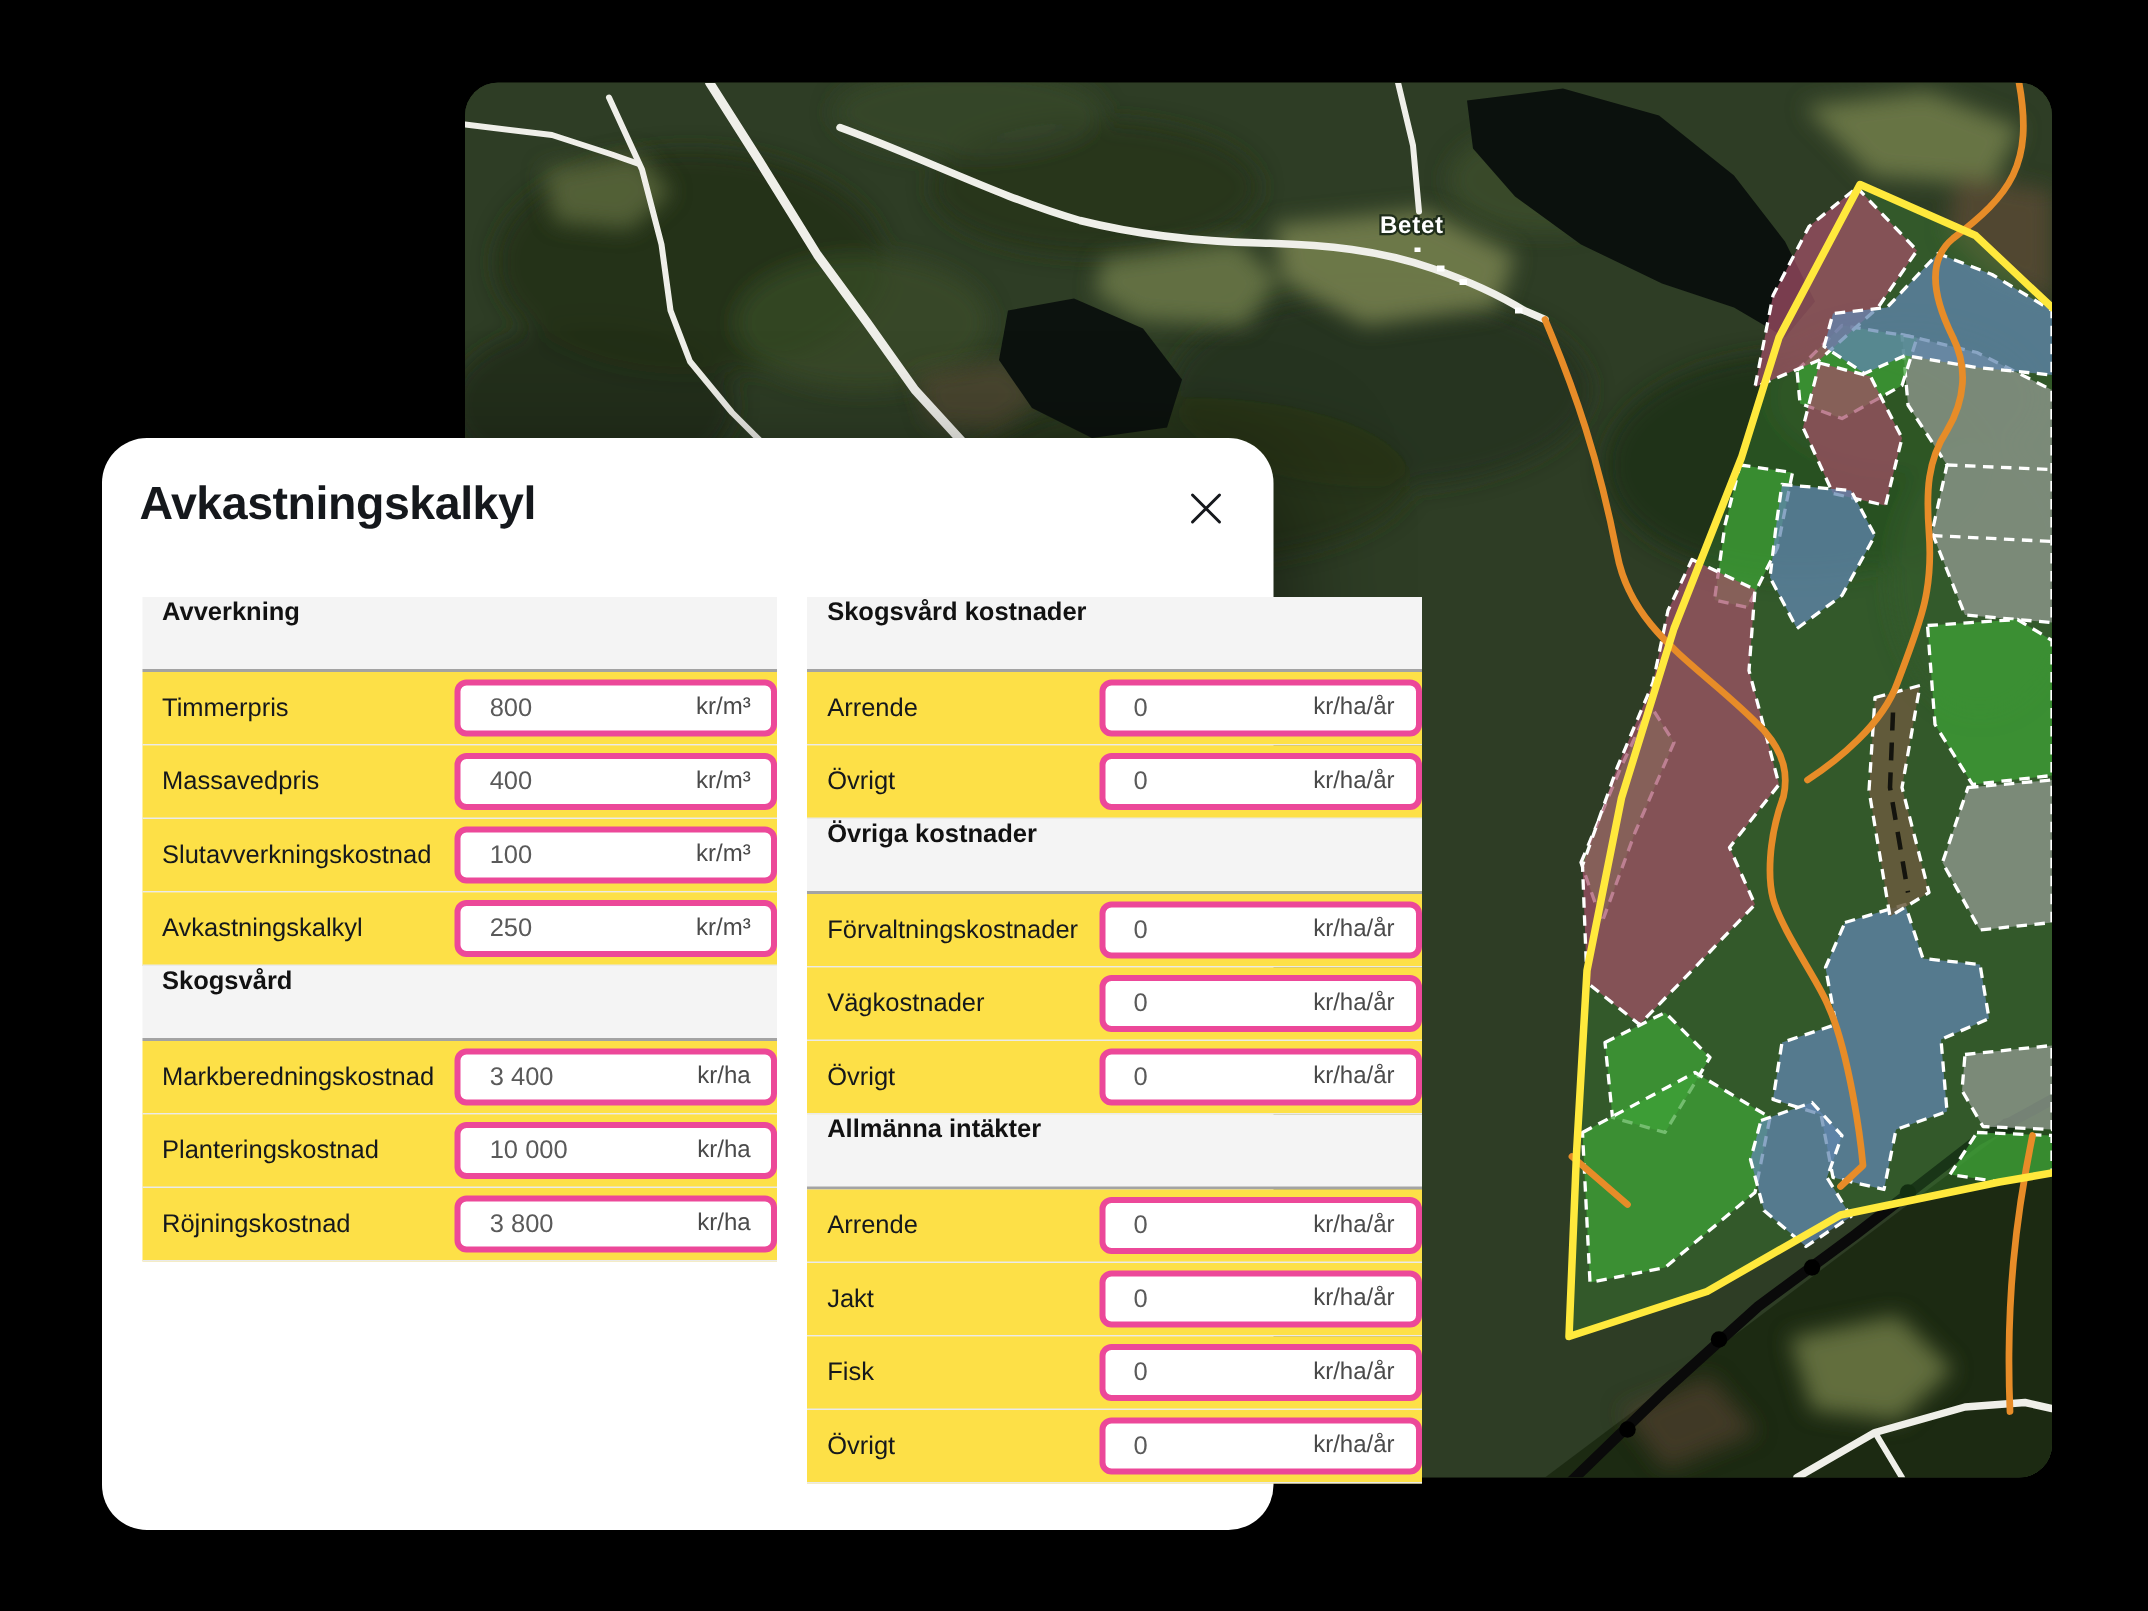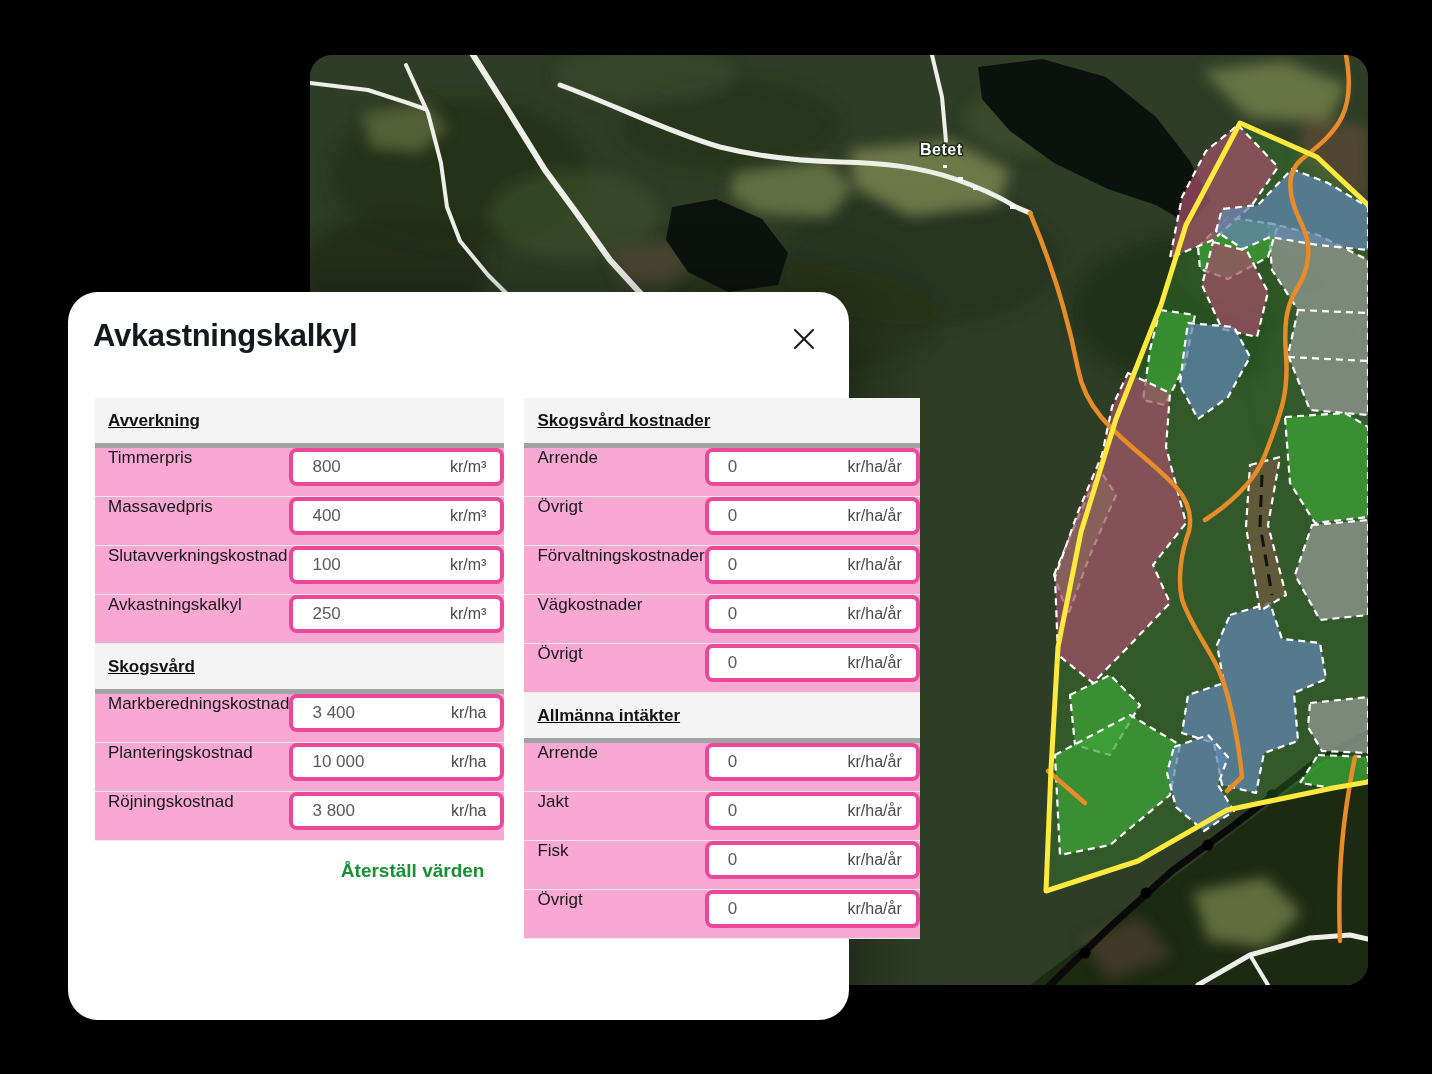--- a/index.html
+++ b/index.html
@@ -31,25 +31,25 @@
 
   
   .modal{position:absolute;left:68px;top:292px;width:781px;height:728px;background:#fff;
          border-radius:30px;box-shadow:0 25px 80px rgba(0,0,0,.55);}
   .modal-title{position:absolute;left:25px;top:26px;font-size:31px;font-weight:700;color:#15181c;
                letter-spacing:-.3px;}
   .modal-close{position:absolute;right:30px;top:32px;width:30px;height:30px;background:none;border:none;
                cursor:pointer;display:flex;align-items:center;justify-content:center;}
   .columns{position:absolute;left:27px;top:106px;right:28px;display:flex;gap:20px;}
   .column{flex:1;}
-  .section-header{height:50px;background:#f4f4f4;display:flex;align-items:center;padding:0 13px;
-                  border-bottom:5px solid #a3a3a3;text-decoration:underline;}
+  .section-header{height:50px;background:#f4f4f4;display:flex;align-items:flex-start;padding:0 13px;
+                  border-bottom:2px solid #a3a3a3;}
   .section-header span{font-size:17px;font-weight:700;color:#121212;}
-  .form-row{height:49px;display:flex;align-items:flex-start;justify-content:space-between;
-            padding-left:13px;border-bottom:1px solid #eaeaea;background:#f9a8d4;}
+  .form-row{height:49px;display:flex;align-items:center;justify-content:space-between;
+            padding-left:13px;border-bottom:1px solid #eaeaea;background:#fde047;gap:14px;}
   .row-label{font-size:17px;color:#15181c;}
   .inputbox{width:215px;height:38px;border:4px solid #ec4899;border-radius:8px;background:#fff;
             display:flex;align-items:center;justify-content:space-between;padding:0 14px 0 19px;}
   .inputbox .value{font-size:17px;color:#5a5a5a;}
   .inputbox .unit{font-size:16px;color:#4a4a4a;white-space:nowrap;}
   .reset-row{display:flex;justify-content:flex-end;padding:19px 20px 0 0;}
   .reset-link{color:var(--accent);font-weight:700;font-size:19px;cursor:pointer;}
 </style>
 </head>
 <body>
@@ -215,41 +215,41 @@
             <span class="unit">kr/ha</span>
           </div>
         </div>
         <div class="form-row">
           <span class="row-label">Röjningskostnad</span>
           <div class="inputbox">
             <span class="value">3 800</span>
             <span class="unit">kr/ha</span>
           </div>
         </div>
-        <div class="reset-row">
-          <span class="reset-link">Återställ värden</span>
-        </div>
       </div>
       <div class="column">
         <div class="section-header">
           <span>Skogsvård kostnader</span>
         </div>
         <div class="form-row">
           <span class="row-label">Arrende</span>
           <div class="inputbox">
             <span class="value">0</span>
             <span class="unit">kr/ha/år</span>
           </div>
         </div>
         <div class="form-row">
           <span class="row-label">Övrigt</span>
           <div class="inputbox">
             <span class="value">0</span>
             <span class="unit">kr/ha/år</span>
           </div>
+        </div>
+        <div class="section-header">
+          <span>Övriga kostnader</span>
         </div>
         <div class="form-row">
           <span class="row-label">Förvaltningskostnader</span>
           <div class="inputbox">
             <span class="value">0</span>
             <span class="unit">kr/ha/år</span>
           </div>
         </div>
         <div class="form-row">
           <span class="row-label">Vägkostnader</span>

